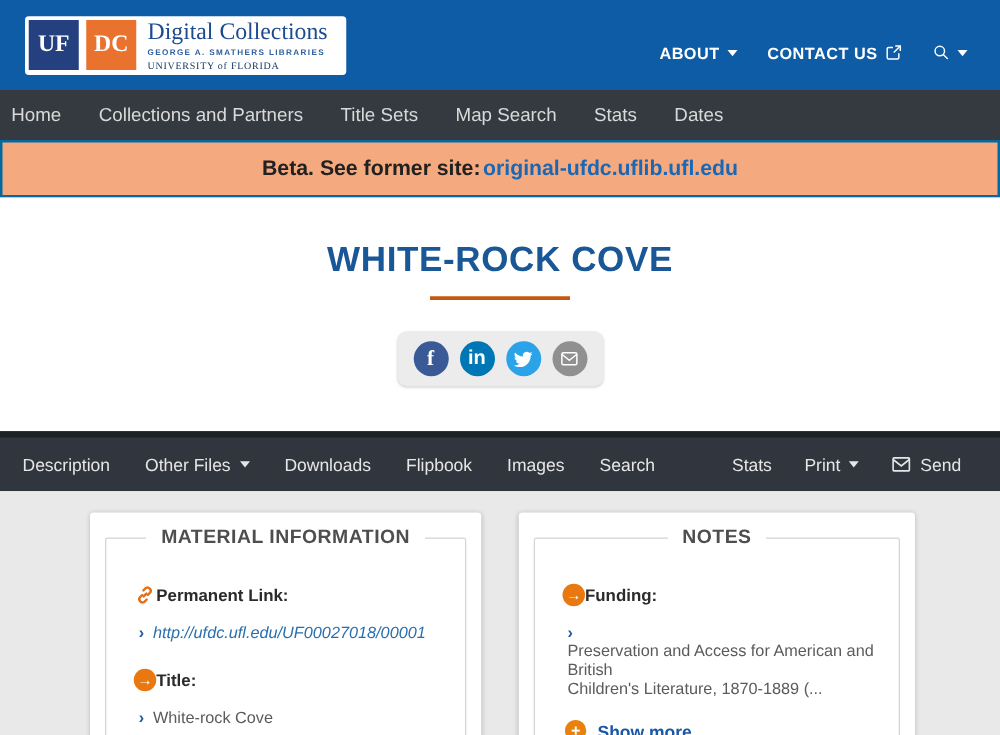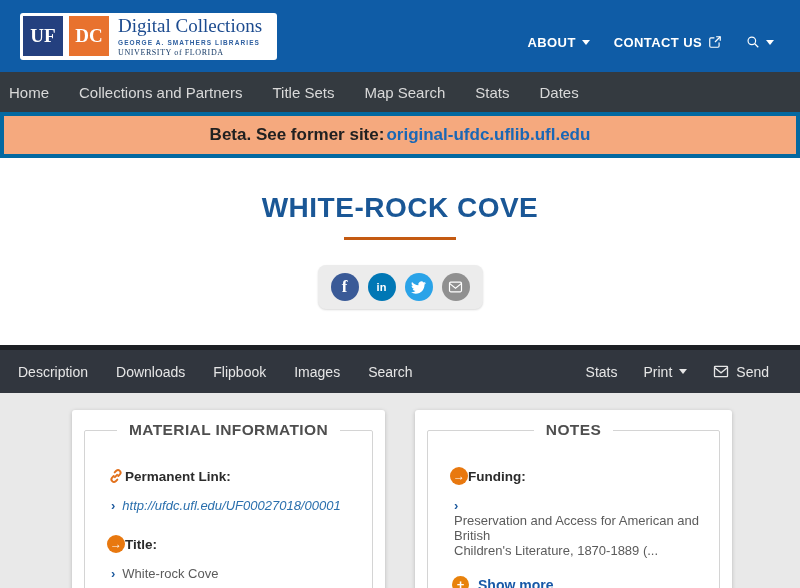--- a/index.html
+++ b/index.html
@@ -25,36 +25,36 @@
   .caret { width:0; height:0; border-left:4px solid transparent; border-right:4px solid transparent;
     border-top:5px solid #fff; display:inline-block; }
   .hicon { width:14px; height:14px; stroke:#fff; fill:none; stroke-width:2; }
 
   
   .main-nav { height:40px; background:#343a40; display:flex; align-items:center; padding:0 0; }
   .main-nav a { color:#d9d9d9; font-size:15px; padding:0 15px; }
   .main-nav a:first-child { padding-left:9px; }
 
   
-  .beta-banner { height:46px; background:#f5a97e; border:4px solid #0369a1; display:flex;
+  .beta-banner { height:46px; background:#f5a97e; border:2px solid #0369a1; display:flex;
     align-items:center; justify-content:center; font-size:17px; font-weight:bold; color:#212121; }
   .beta-banner a { color:#1a67b5; margin-left:2px; font-weight:bold; }
 
   
   .title-section { background:#fff; height:187px; }
   .page-title { text-align:center; padding-top:34px; font-size:28px; font-weight:bold;
     color:#1a5796; letter-spacing:.5px; }
   .title-rule { width:112px; height:3px; background:#c45a11; margin:13px auto 0; }
   .share-wrap { display:flex; justify-content:center; margin-top:25px; }
   .share-pill { background:#ececec; border-radius:8px; padding:8px 13px; display:flex; gap:9px;
     box-shadow:0 1px 2px rgba(0,0,0,.15); }
   .soc { width:28px; height:28px; border-radius:50%; display:flex; align-items:center;
     justify-content:center; color:#fff; font-weight:bold; }
   .soc-fb { background:#3a5a97; font-family:"Liberation Serif", serif; font-size:17px; }
-  .soc-li { background:#0077b5; font-size:11px; }
+  .soc-li { background:#0077b5; font-size:16px; }
   .soc-tw { background:#2aa3e8; }
   .soc-em { background:#909090; }
 
   
   .item-toolbar { height:48px; background:#31363e; border-top:5px solid #1d2024; display:flex;
     align-items:center; justify-content:space-between; padding:0 18px 0 4px; }
   .tgroup { display:flex; align-items:center; }
   .item-toolbar a { color:#e6e6e6; font-size:14px; padding:0 14px; display:flex;
     align-items:center; gap:7px; }
   .item-toolbar .caret { border-top-color:#e6e6e6; }
@@ -159,20 +159,24 @@
             <path d="M2 4l10 8L22 4"></path>
         </svg>
       </a>
     </div>
   </div>
 </section>
 
 <div class="item-toolbar">
   <div class="tgroup">
     <a>Description</a>
+    <a>
+      <span>Other Files</span>
+      <i class="caret"></i>
+    </a>
     <a>Downloads</a>
     <a>Flipbook</a>
     <a>Images</a>
     <a>Search</a>
   </div>
   <div class="tgroup tgroup-right">
     <a>Stats</a>
     <a>
       <span>Print</span>
       <i class="caret"></i>

